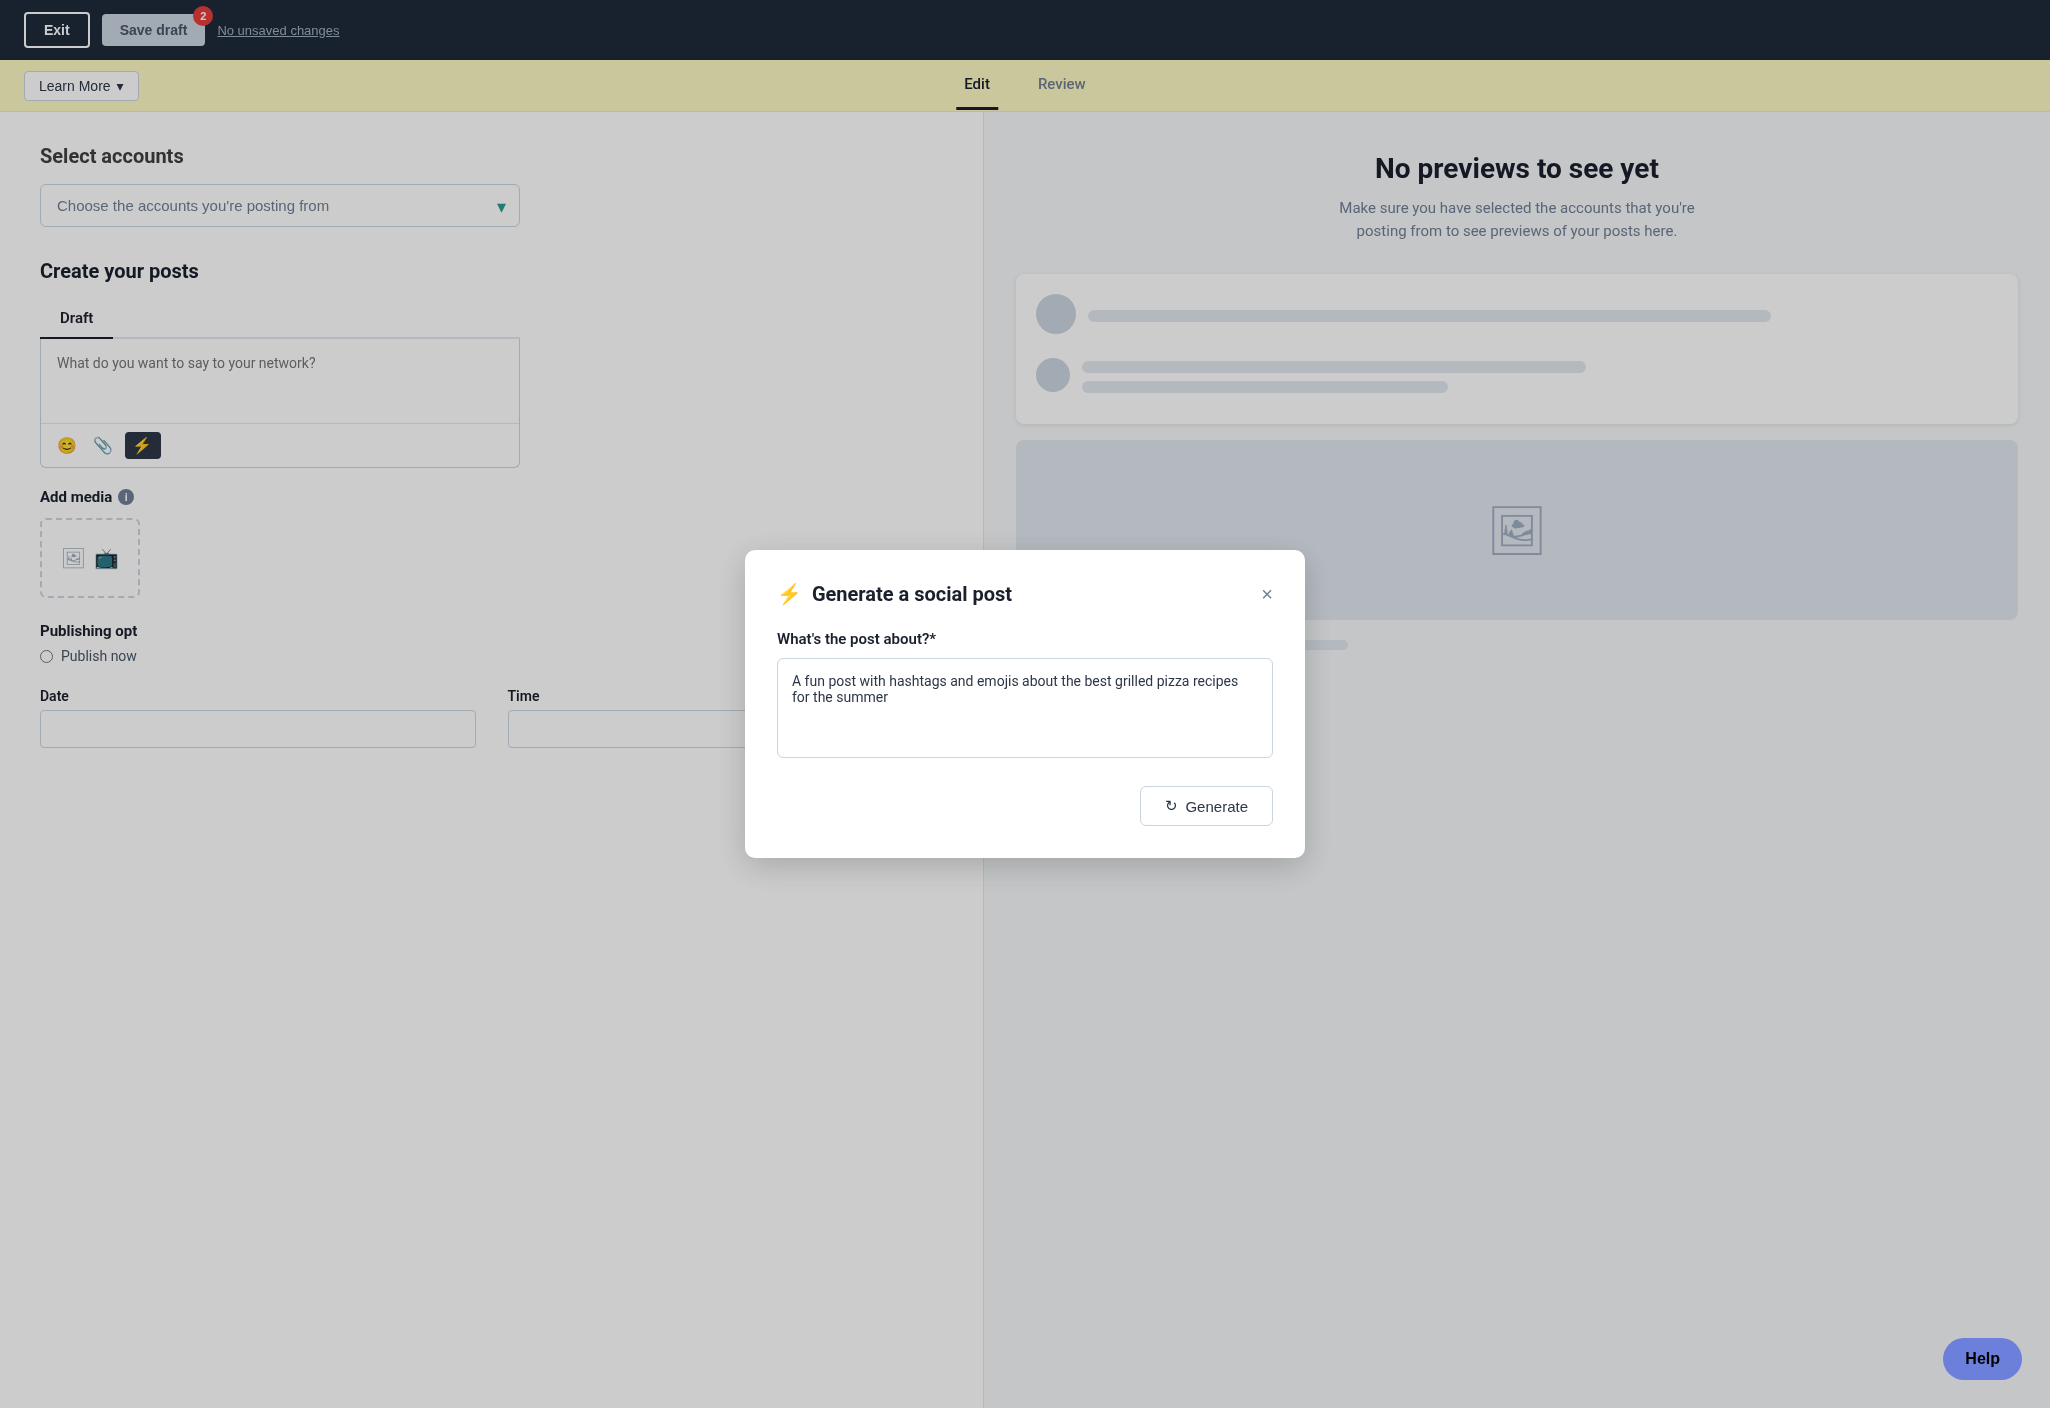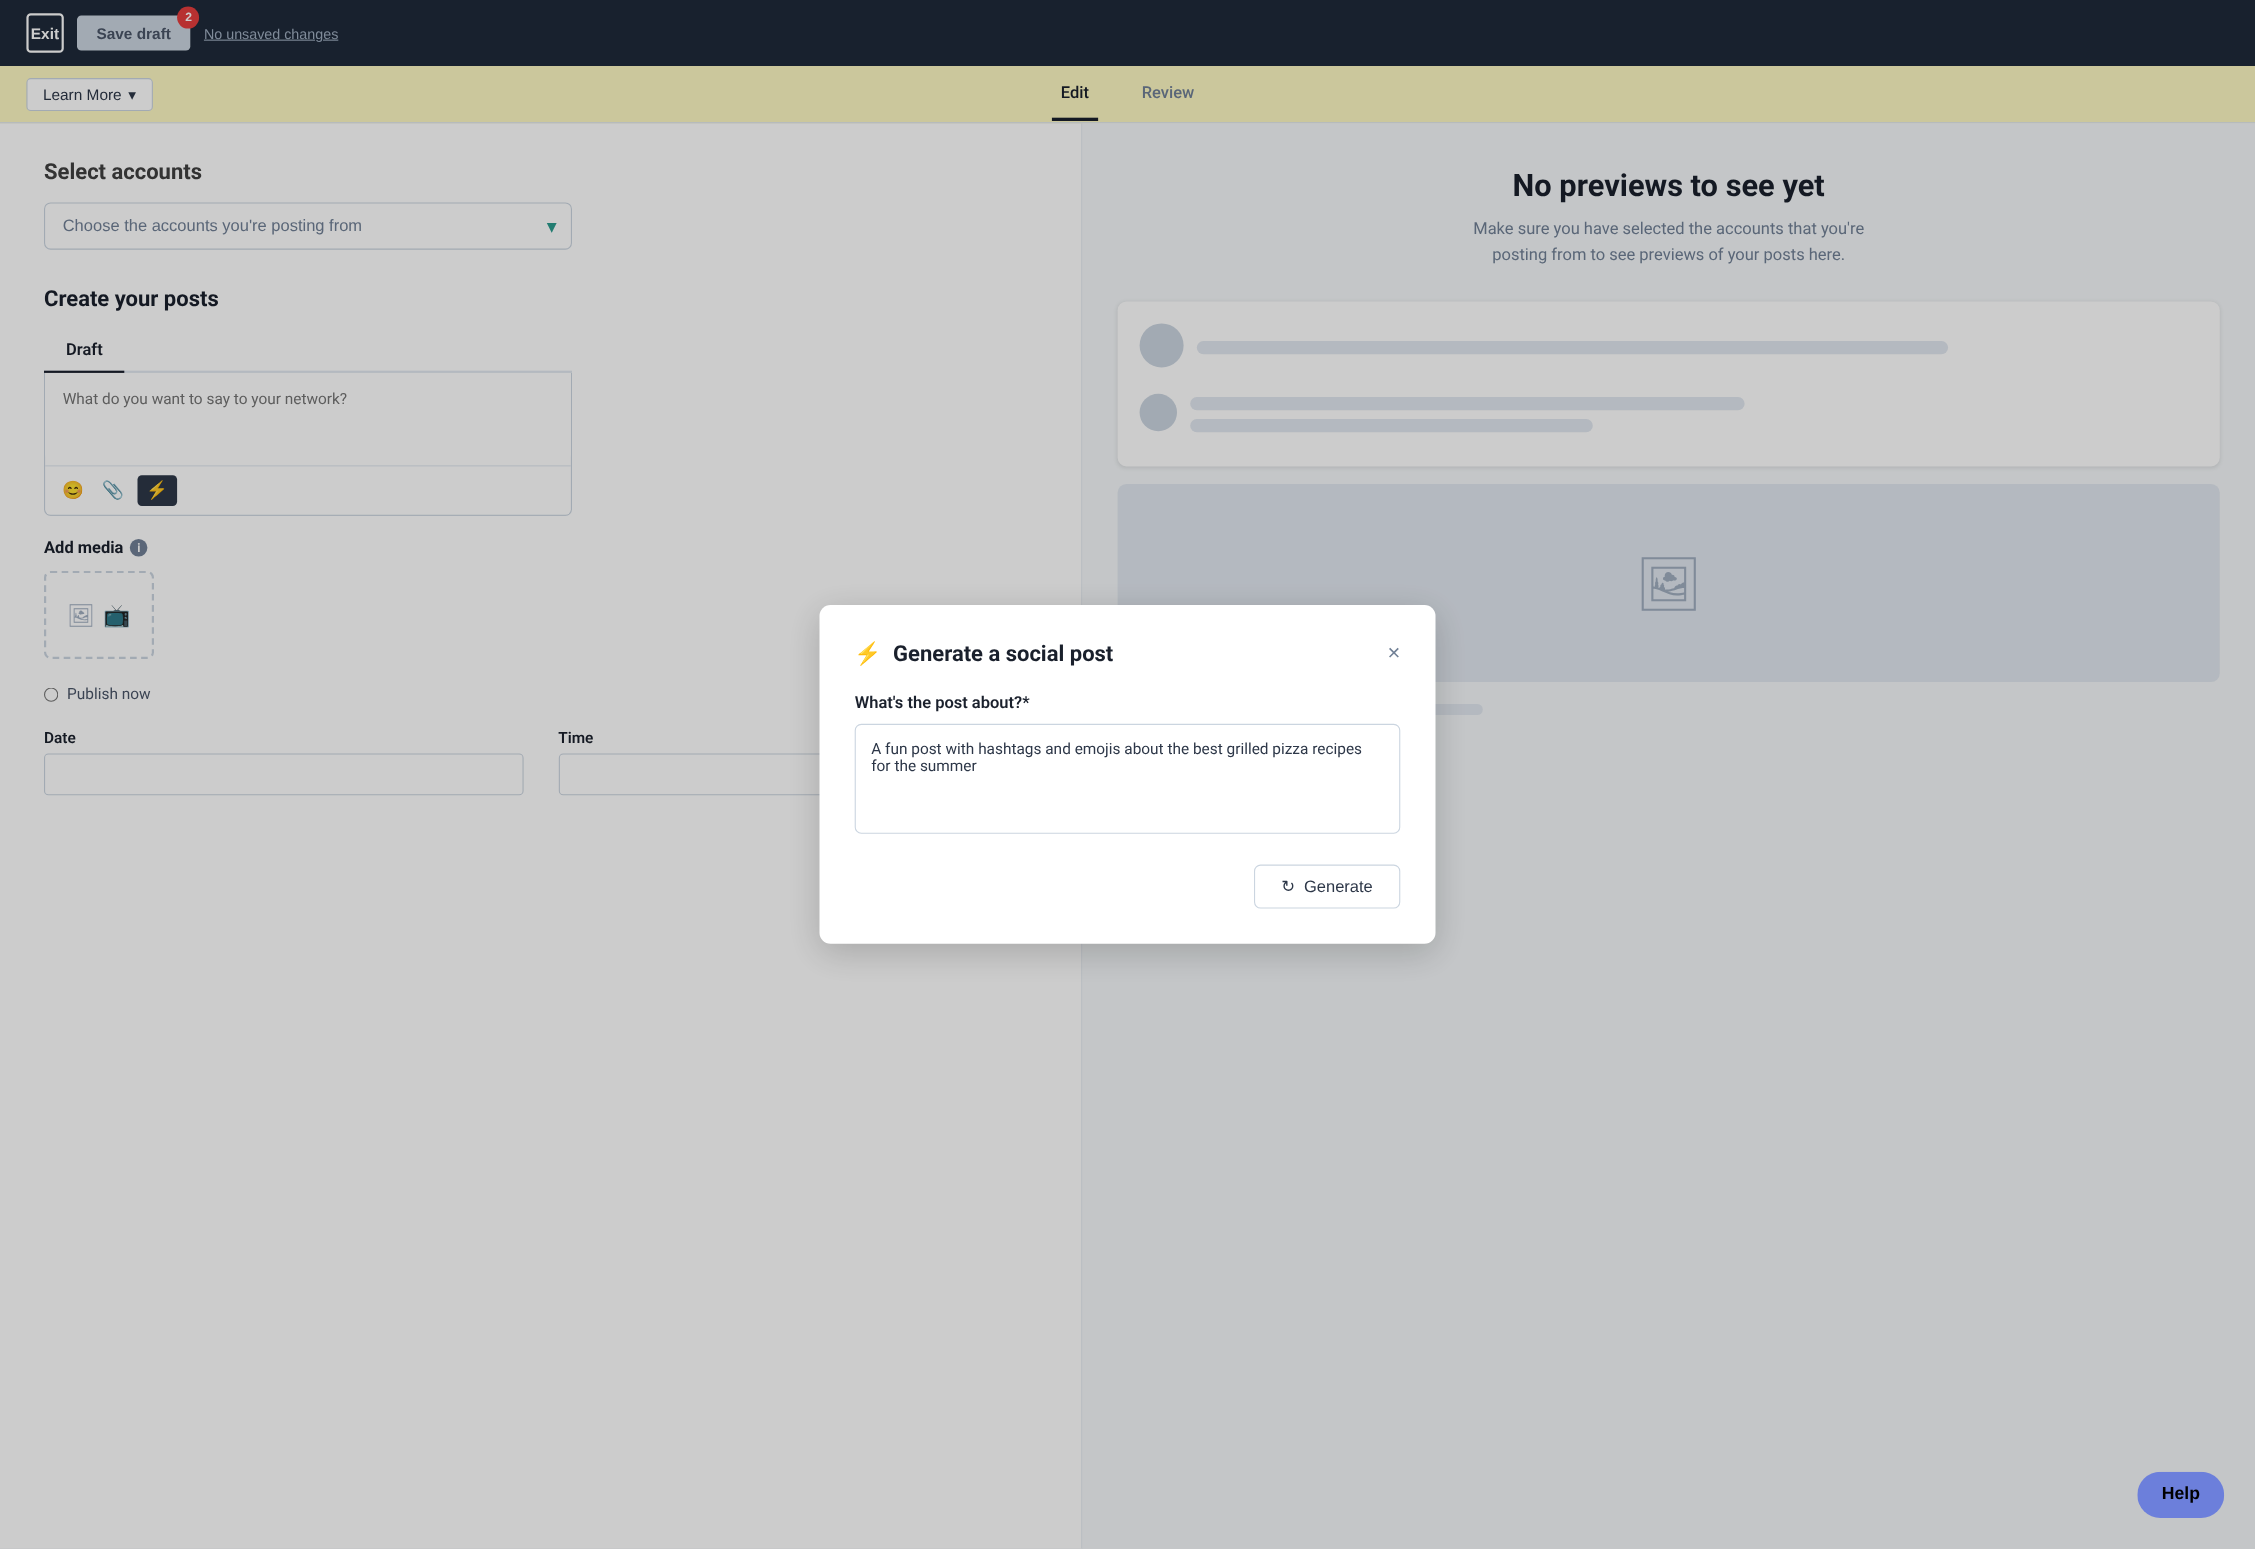--- a/index.html
+++ b/index.html
@@ -16,21 +16,21 @@
       gap: 16px;
     }
     .nav-left { display: flex; align-items: center; gap: 12px; }
     .nav-center { flex: 1; text-align: center; }
     .nav-title { font-size: 20px; font-weight: 600; color: #fff; }
 
     .btn-exit {
       background: transparent;
       color: #fff;
       border: 2px solid #fff;
-      padding: 8px 2px;
+      padding: 8px 18px;
       border-radius: 4px;
       font-size: 14px;
       font-weight: 600;
       cursor: pointer;
     }
     .btn-save-draft {
       position: relative;
       background: #cbd5e0;
       color: #4a5568;
       border: none;
@@ -537,20 +537,21 @@
         <span>Add media</span>
         <span class="info-icon">i</span>
       </div>
       <div class="media-box">
         <span class="media-icon">🖼</span>
         <span class="media-icon">📺</span>
       </div>
     </div>
 
     <div class="publishing-section">
+      <div class="publishing-label">Publishing opt</div>
       <div class="radio-option">
         <input type="radio" name="publish" style="">
         <span>Publish now</span>
       </div>
     </div>
 
     <div class="date-time-row">
       <div class="date-col">
         <div class="field-label">Date</div>
         <input class="field-input" type="text" style="">

